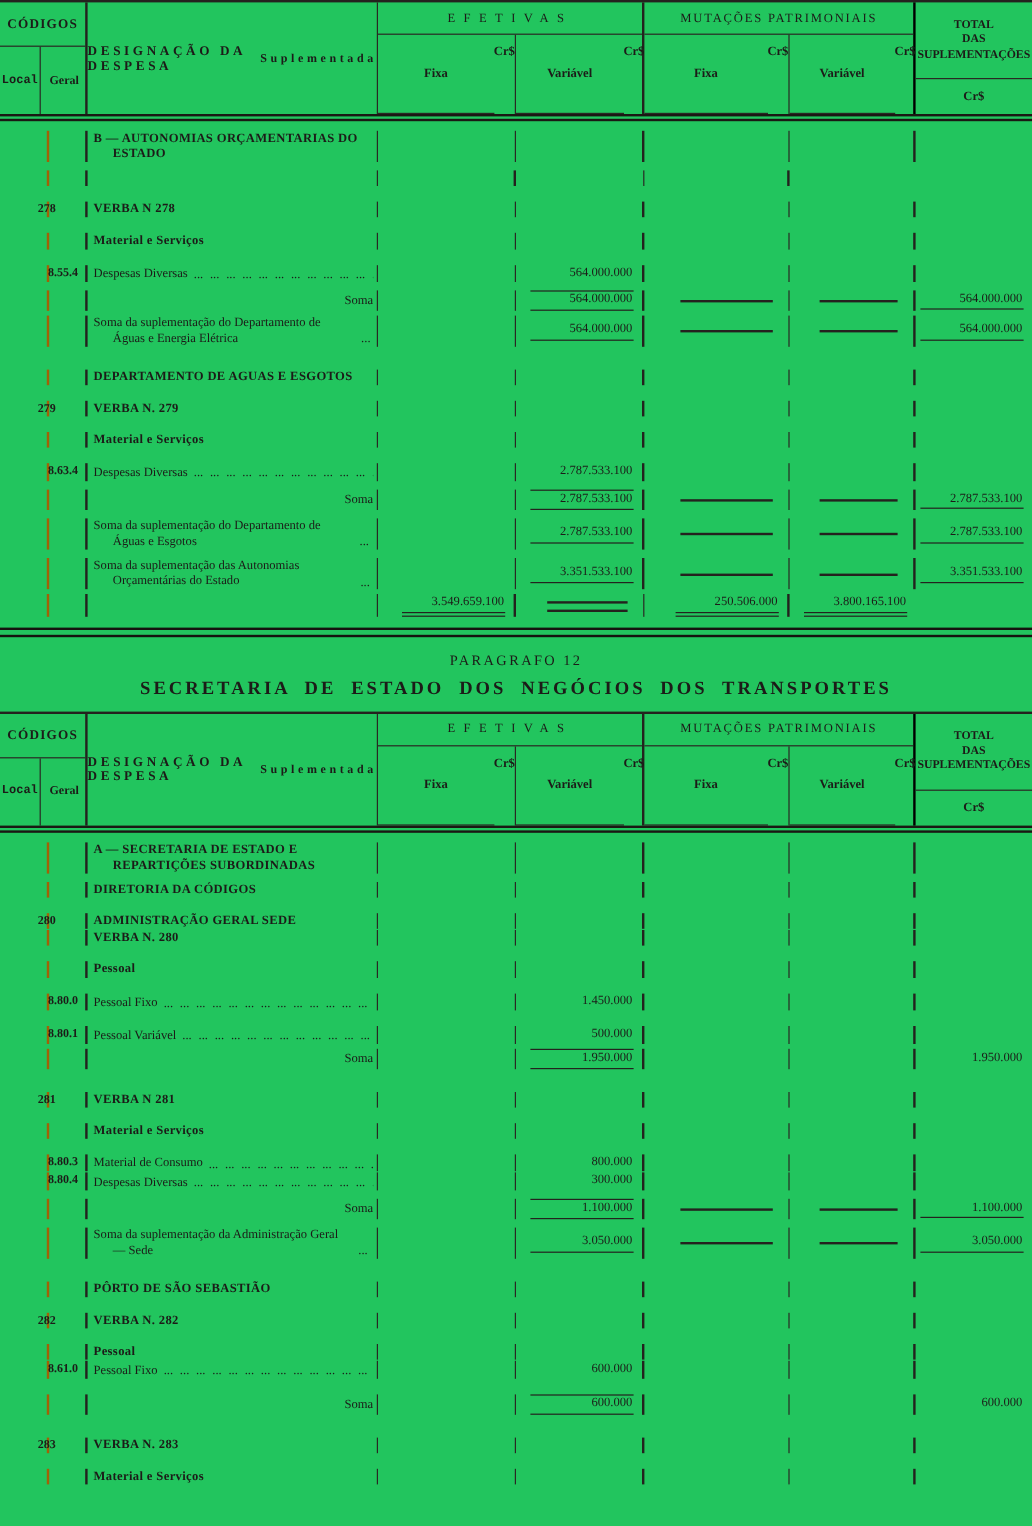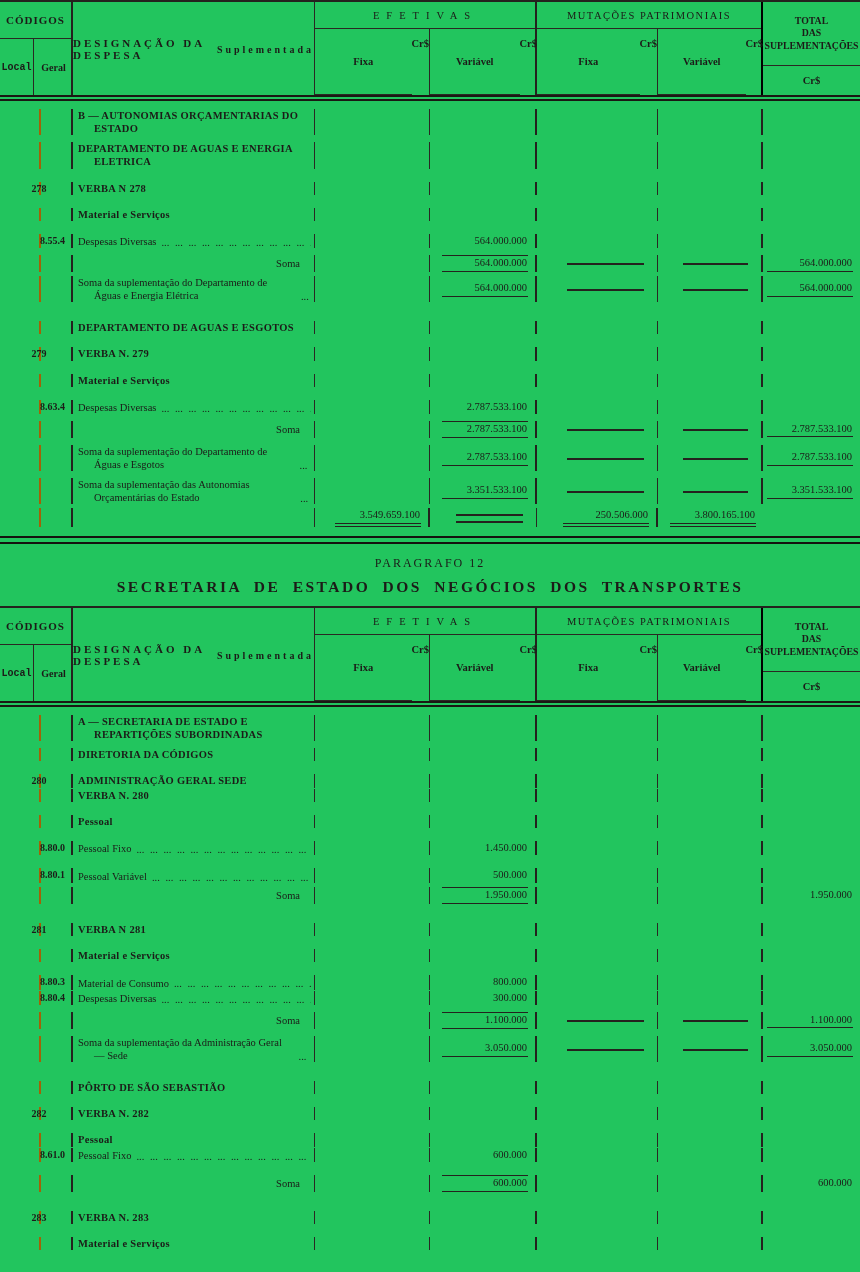--- a/index.html
+++ b/index.html
@@ -82,21 +82,21 @@
   .c6{border-right:1px solid #2a2823;}
   .c7{border-right:2px solid #24221e;}
   .code{display:flex;align-items:flex-start;justify-content:center;
     font-weight:bold;font-size:10px;padding-top:1px;}
   .desc{padding:0 3px 0 5px;line-height:1.25;display:block;}
   .desc .desc-text{display:block;padding-left:16px;text-indent:-16px;}
   .desc.bold{font-weight:bold;letter-spacing:.3px;}
   .desc.dots{display:flex;align-items:flex-end;}
   .desc.dots .desc-text{flex:0 1 auto;}
   .desc.soma{display:flex;align-items:center;justify-content:flex-end;
-    font-weight:normal;padding-right:14px;}
+    font-weight:normal;padding-right:3px;}
   .leader{flex:1 1 14px;overflow:hidden;white-space:nowrap;height:1.2em;margin-left:5px;}
   .leader::after{content:"... ... ... ... ... ... ... ... ... ... ... ... ... ... ...";word-spacing:3px;}
   .val{display:flex;flex-direction:column;justify-content:center;align-items:flex-end;
     padding-right:7px;font-size:10.5px;}
   .num{display:inline-block;min-width:86px;text-align:right;padding:0 1px 1px 1px;line-height:1.3;}
   .u-t{border-top:1px solid #24221e;}
   .u-b{border-bottom:1px solid #24221e;}
   .u-d{border-bottom:4px double #24221e;}
   .dashline{width:68%;border-top:2px solid #24221e;margin:3px 6px 2px auto;height:0;}
 
@@ -169,23 +169,20 @@
           </div>
           <div class="td val c4"></div>
           <div class="td val c5"></div>
           <div class="td val c6"></div>
           <div class="td val c7"></div>
           <div class="td val c8"></div>
         </div>
         <div class="trow">
           <div class="td c1 code"></div>
           <div class="td c2 code"></div>
-          <div class="td c3 desc bold">
-            <span class="desc-text">DEPARTAMENTO DE AGUAS E ENERGIA ELETRICA</span>
-          </div>
           <div class="td val c4"></div>
           <div class="td val c5"></div>
           <div class="td val c6"></div>
           <div class="td val c7"></div>
           <div class="td val c8"></div>
         </div>
         <div class="trow lg">
           <div class="td c1 code">278</div>
           <div class="td c2 code"></div>
           <div class="td c3 desc bold">

